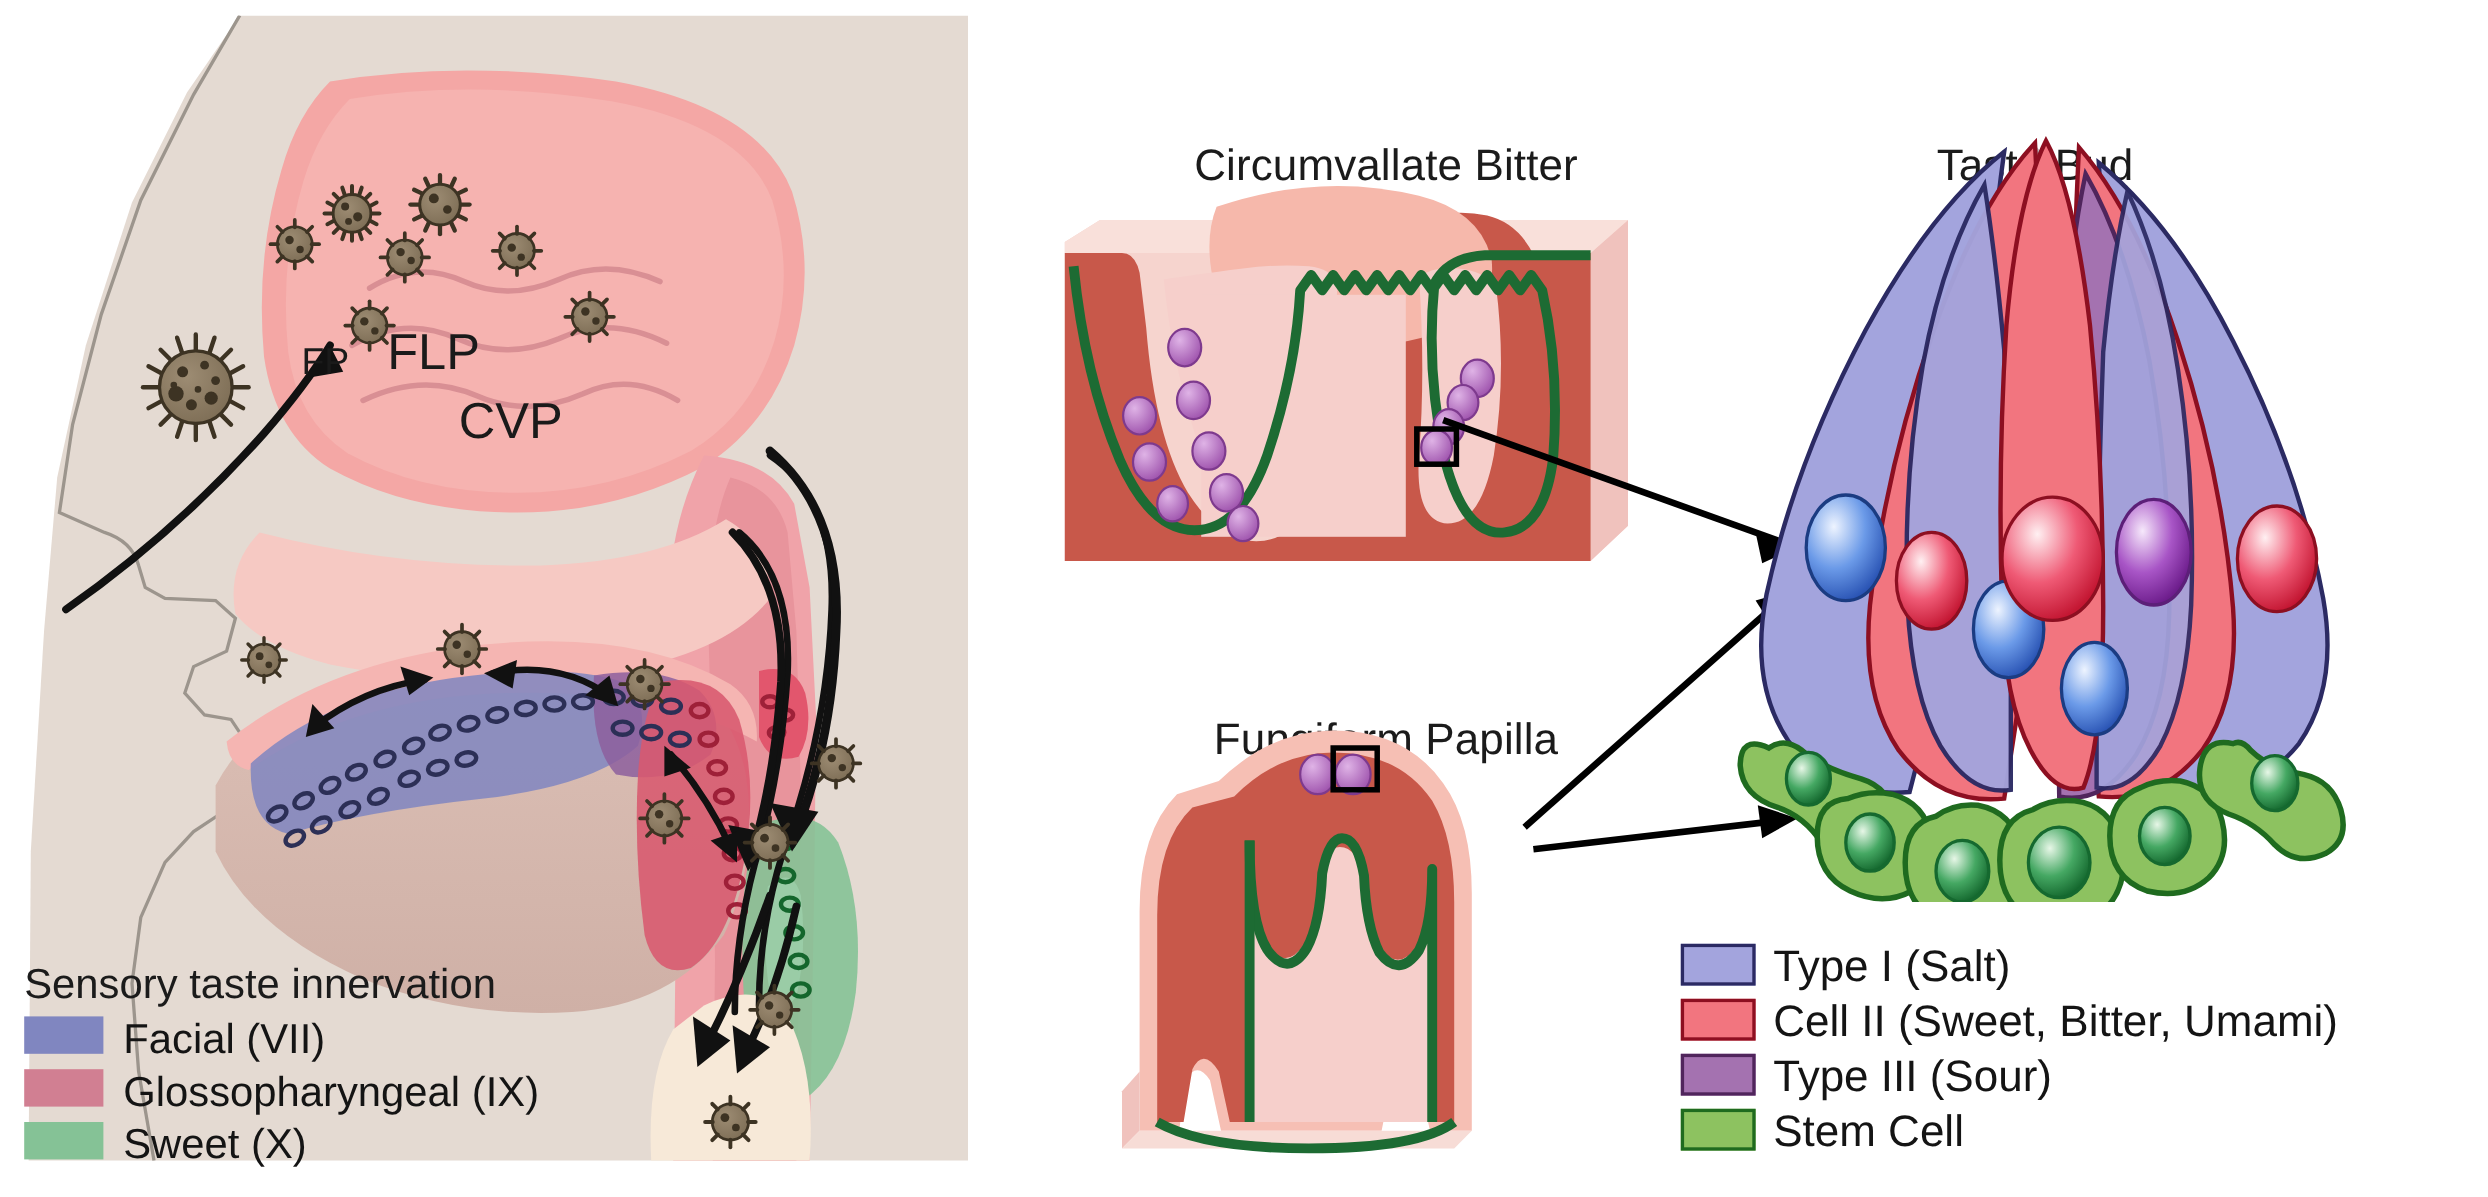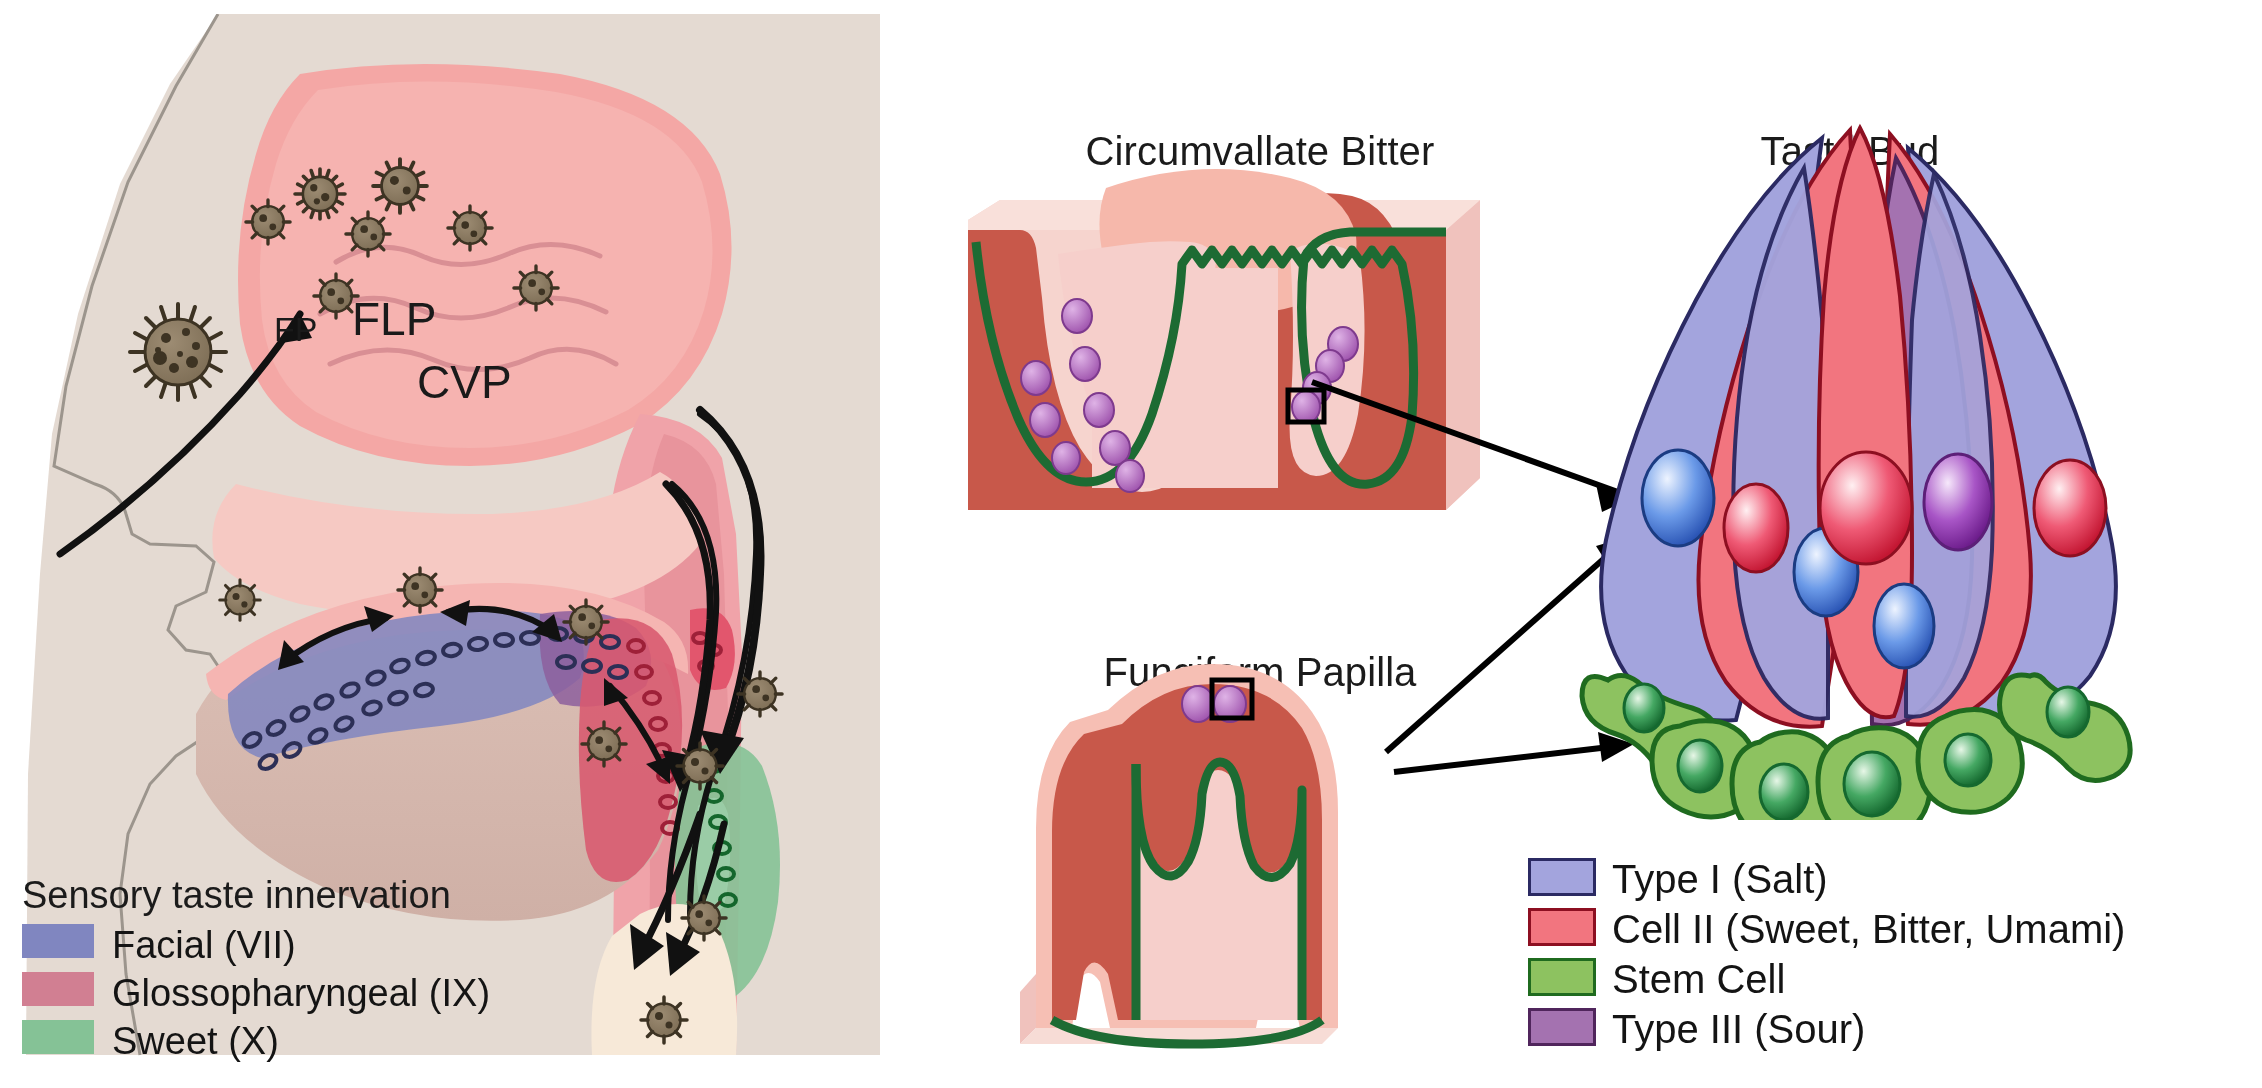--- a/index.html
+++ b/index.html
@@ -680,22 +680,22 @@
   <div class="legend legend-right" style="left:1528px;top:858px;">
     <div class="legend-row">
       <span class="swatch outlined" style="background:#a3a4dd;border-color:#2b2a63;"></span>
       <span class="legend-label">Type I (Salt)</span>
     </div>
     <div class="legend-row">
       <span class="swatch outlined" style="background:#f2757f;border-color:#8d0f21;"></span>
       <span class="legend-label">Cell II (Sweet, Bitter, Umami)</span>
     </div>
     <div class="legend-row">
+      <span class="swatch outlined" style="background:#a472b0;border-color:#50255c;"></span>
+      <span class="legend-label">Type III (Sour)</span>
+    </div>
+    <div class="legend-row">
       <span class="swatch outlined" style="background:#8dc260;border-color:#1f6b1f;"></span>
       <span class="legend-label">Stem Cell</span>
     </div>
-    <div class="legend-row">
-      <span class="swatch outlined" style="background:#a472b0;border-color:#50255c;"></span>
-      <span class="legend-label">Type III (Sour)</span>
-    </div>
   </div>
 
 </div>
 
 </body></html>

